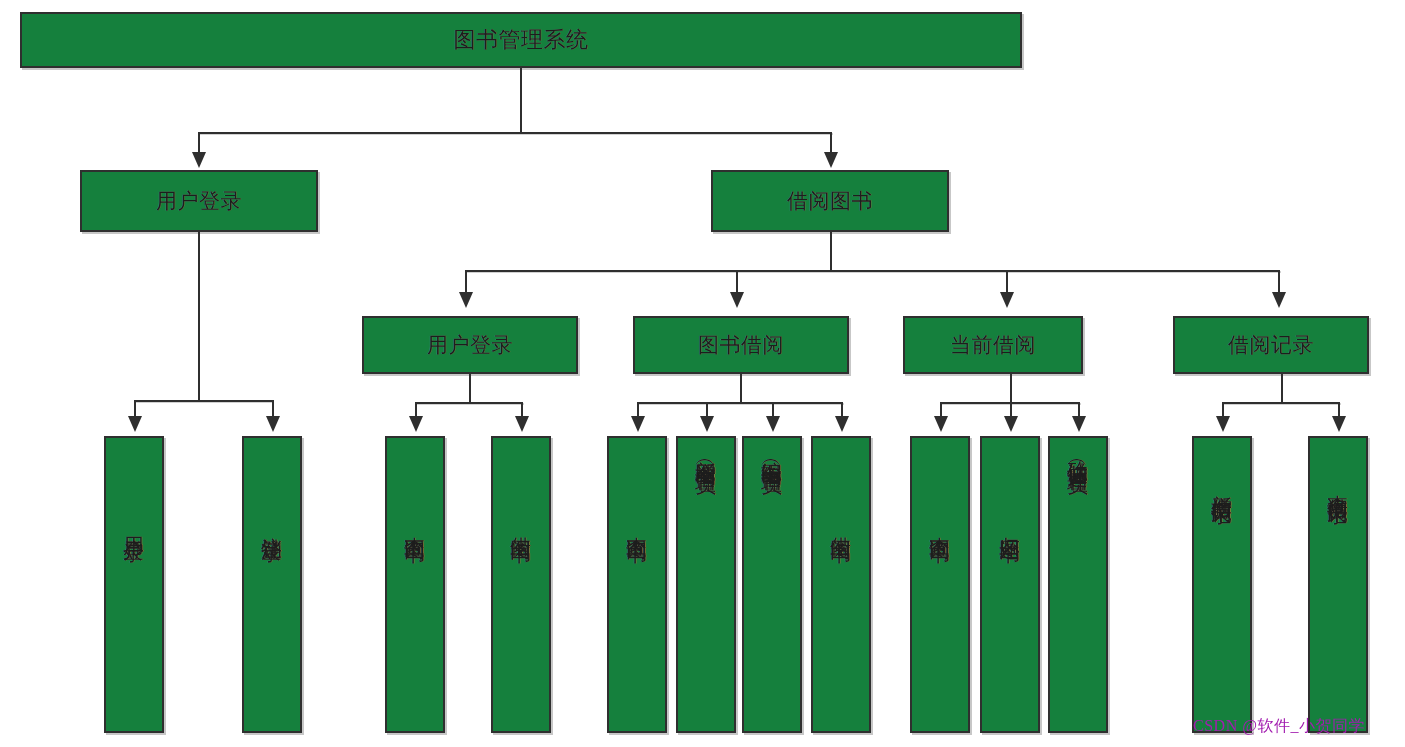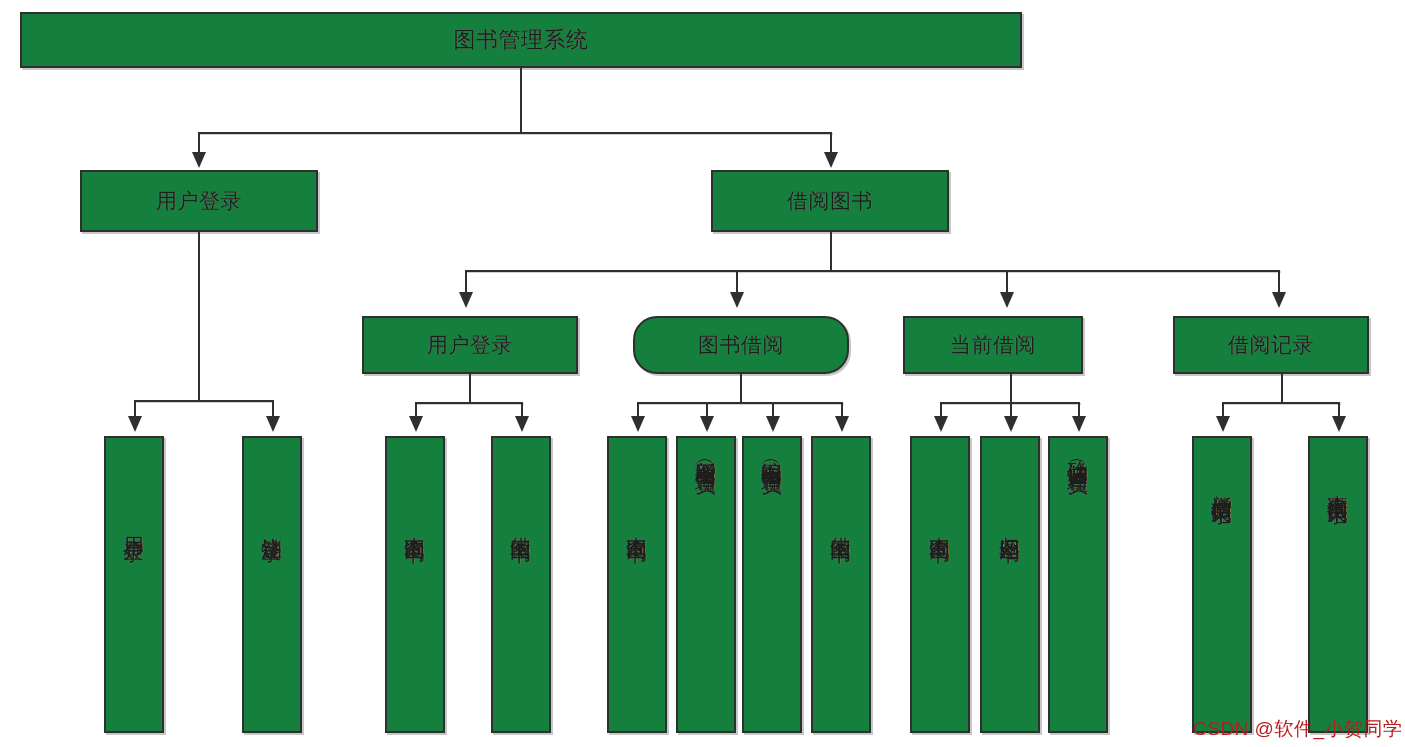--- a/index.html
+++ b/index.html
@@ -71,25 +71,26 @@
     width: 0;
     height: 0;
     border-left: 7px solid transparent;
     border-right: 7px solid transparent;
     border-top: 16px solid #2f2f2f;
   }
 
   
   .watermark {
     position: absolute;
-    color: #b91c1c;
-    font-size: 19px;
+    color: #a21caf;
+    font-size: 16px;
     letter-spacing: 0.5px;
     white-space: nowrap;
     user-select: none;
+    font-family: Liberation Serif, serif;
   }
 </style>
 </head>
 <body>
 
 <div id="canvas">
 
   <div class="node root" style="left:20px; top:12px; width:1002px; height:56px;">
     <span class="label">图书管理系统</span>
   </div>
@@ -126,21 +127,21 @@
   <div class="vline" style="left:736px; top:270px; height:24px;"></div>
   <div class="arrow" style="left:730px; top:292px;"></div>
   <div class="vline" style="left:1006px; top:270px; height:24px;"></div>
   <div class="arrow" style="left:1000px; top:292px;"></div>
   <div class="vline" style="left:1278px; top:270px; height:24px;"></div>
   <div class="arrow" style="left:1272px; top:292px;"></div>
 
   <div class="node" style="left:362px; top:316px; width:216px; height:58px;">
     <span class="label">用户登录</span>
   </div>
-  <div class="node" style="left:633px; top:316px; width:216px; height:58px;border-radius:24px;">
+  <div class="node" style="left:633px; top:316px; width:216px; height:58px;">
     <span class="label">图书借阅</span>
   </div>
   <div class="node" style="left:903px; top:316px; width:180px; height:58px;">
     <span class="label">当前借阅</span>
   </div>
   <div class="node" style="left:1173px; top:316px; width:196px; height:58px;">
     <span class="label">借阅记录</span>
   </div>
 
   <div class="vline" style="left:469px; top:374px; height:29px;"></div>

